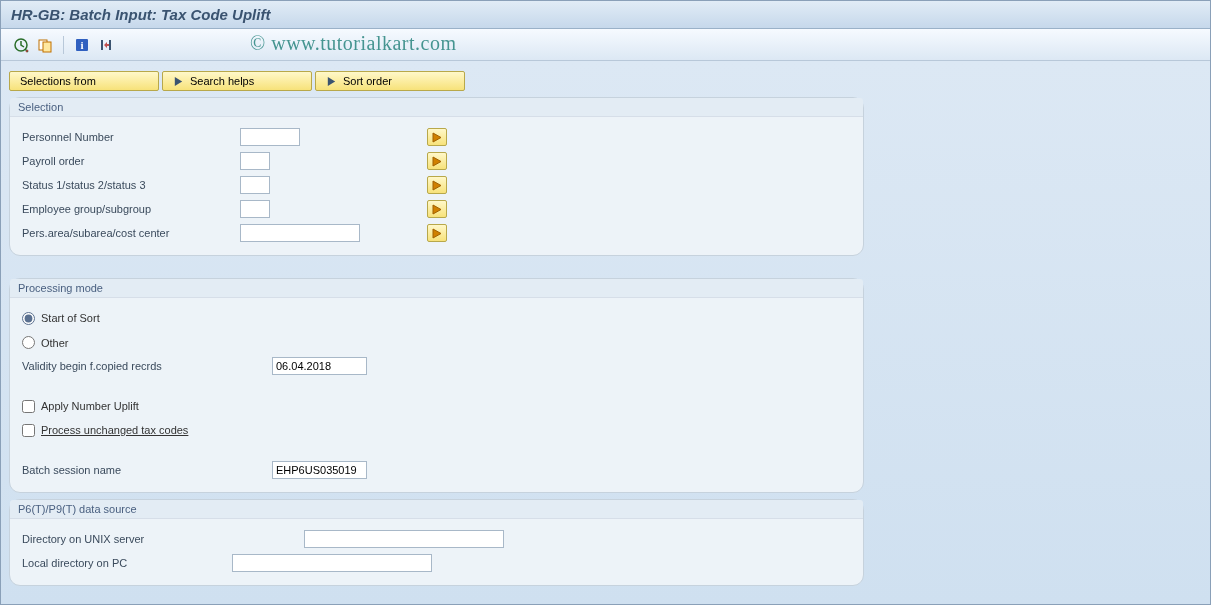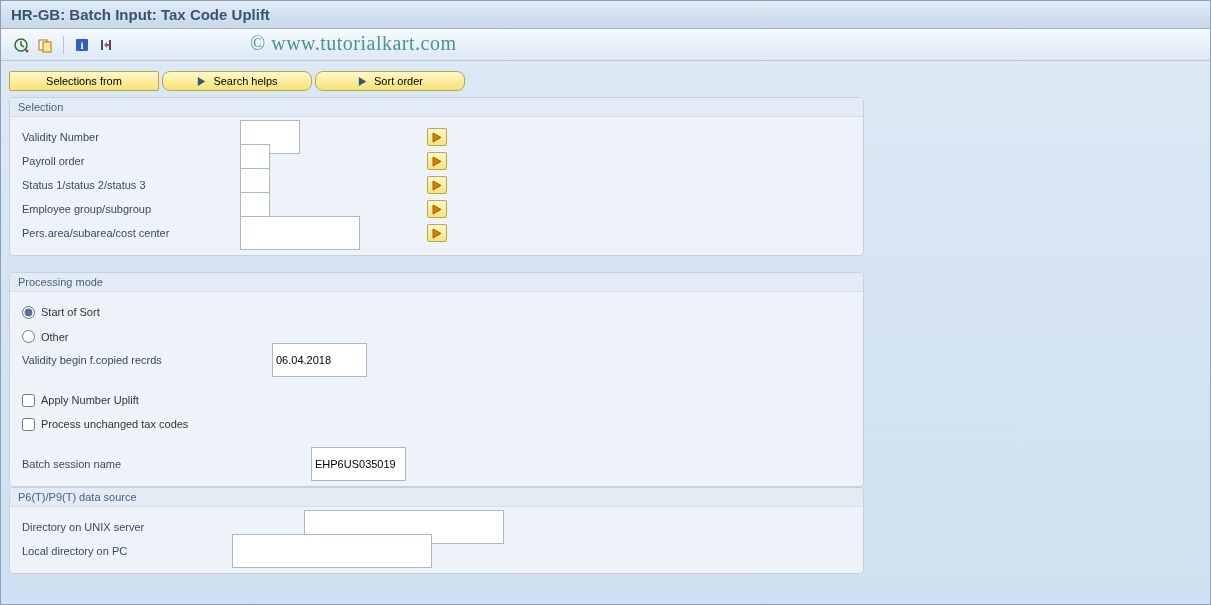--- a/index.html
+++ b/index.html
@@ -14,21 +14,21 @@
     }
     .window { border: 1px solid #8aa0b8; background: #f2f2f2; width:100%; height:100%; }
     .titlebar {
       background: linear-gradient(#e1ecf6, #c6d8eb);
       border-bottom: 1px solid #9ab1c8;
       padding: 4px 10px;
       height: 28px;
       display: flex; align-items: center;
     }
     .titlebar .title {
-      font-weight: bold; font-size: 15px; color: #3a5370;
+      font-style: italic; font-weight: bold; font-size: 15px; color: #3a5370;
     }
     .toolbar {
       background: linear-gradient(#f6faff, #dce8f4);
       border-bottom: 1px solid #b8c8d9;
       height: 32px;
       padding: 4px 10px;
       display: flex; align-items: center; gap: 4px;
     }
     .tbtn {
       width: 20px; height: 20px; border:1px solid transparent; border-radius:2px;
@@ -41,37 +41,37 @@
     .content {
       background: linear-gradient(#dce8f4, #cfe0f0);
       padding: 10px 8px;
       height: calc(100% - 60px);
     }
     .btnbar { display:flex; gap:3px; margin-bottom:6px; }
     .sapbtn {
       height:20px; background: linear-gradient(#fff8c9,#f7e27a);
       border:1px solid #b8a84a; border-radius:2px; font-size:11px; padding: 0 10px;
       display:flex; align-items:center; gap:6px; cursor:pointer;
-      min-width:150px; justify-content:center;
-    }
-    .sapbtn.narrow{ min-width:150px;border-radius:8px; }
+      min-width:150px; 
+    }
+    .sapbtn.narrow{ min-width:150px; }
     .sapbtn .arrow { color:#3a5370; font-weight:bold; display:inline-flex; align-items:center; }
     .sapbtn .arrow svg{width:11px;height:11px;}
     .groupbox {
-      background: #edf3f8; border:1px solid #c6d2dd; border-radius:4px;
-      margin-bottom:0; width:855px;
+      background: #edf3f8; border:1px solid #c6d2dd; border-radius:11px;
+      margin-bottom:6px; width:855px;
     }
     .groupbox > .gtitle {
       font-size:11px; color:#4a6080; padding: 3px 8px; border-bottom:1px solid #d6dee8;
       background: #e3ecf4; border-top-left-radius:3px; border-top-right-radius:3px;
     }
     .gbody { padding: 8px 12px 10px; }
     .frow { display:flex; align-items:center; height:24px; }
     .flabel { width:218px; color:#3a4a5c; }
-    .finput { height:18px; border:1px solid #a8b8c8; background:#fff; padding:16px 3px; font-size:11px; }
+    .finput { height:18px; border:1px solid #a8b8c8; background:#fff; padding:0 3px; font-size:11px; }
     .finput.w60{width:60px;} .finput.w30{width:30px;} .finput.w120{width:120px;}
     .finput.w95{width:95px;} .finput.w200{width:200px;}
     .mobtn {
       width:20px; height:18px; margin-left:10px; border:1px solid #b8a84a; border-radius:2px;
       background: linear-gradient(#fff8c9,#f7e27a); display:flex; align-items:center; justify-content:center; cursor:pointer;
     }
     .mobtn.fixedpos{ margin-left:0; }
     .mocol { position:absolute; left: 405px; }
     .frow{ position:relative; }
     .radio { accent-color:#5a7090; margin-right:6px; }
@@ -140,21 +140,21 @@
             </svg>
           </span>
         <span>Sort order</span>
       </button>
     </div>
 
     <div class="groupbox">
       <div class="gtitle">Selection</div>
       <div class="gbody">
         <div class="frow">
-          <span class="flabel">Validity Number</span>
+          <span class="flabel">Personnel Number</span>
           <input class="finput w60" value="" style="">
           <div class="mocol">
               <div class="mobtn fixedpos">
                 <svg width="11" height="11">
                   <path d="M1 1 L9 5.5 L1 10 Z" fill="#d08000" stroke="#a06000"></path>
                 </svg>
               </div>
             </div>
         </div>
         <div class="frow">
@@ -226,28 +226,28 @@
           <input class="finput w95" value="06.04.2018" style="">
         </div>
         <div class="gap16"></div>
         <div class="frow">
           <label style="display:flex;align-items:center;">
             <input type="checkbox" class="chk" style="">
             <span>Apply Number Uplift</span>
           </label>
         </div>
         <div class="frow">
-          <label style="display:flex;align-items:flex-start;">
+          <label style="display:flex;align-items:flex-start;text-decoration:underline;">
             <input type="checkbox" class="chk" style="">
             <span>Process unchanged tax codes</span>
           </label>
         </div>
         <div class="gap16"></div>
         <div class="frow">
-          <span class="flabel" style="width:289px;">Batch session name</span>
+          <span class="flabel" style="width:250px;">Batch session name</span>
           <input class="finput w95" value="EHP6US035019" style="">
         </div>
       </div>
     </div>
 
     <div class="groupbox">
       <div class="gtitle">P6(T)/P9(T) data source</div>
       <div class="gbody">
         <div class="frow">
           <span class="flabel" style="width:282px;">Directory on UNIX server</span>

